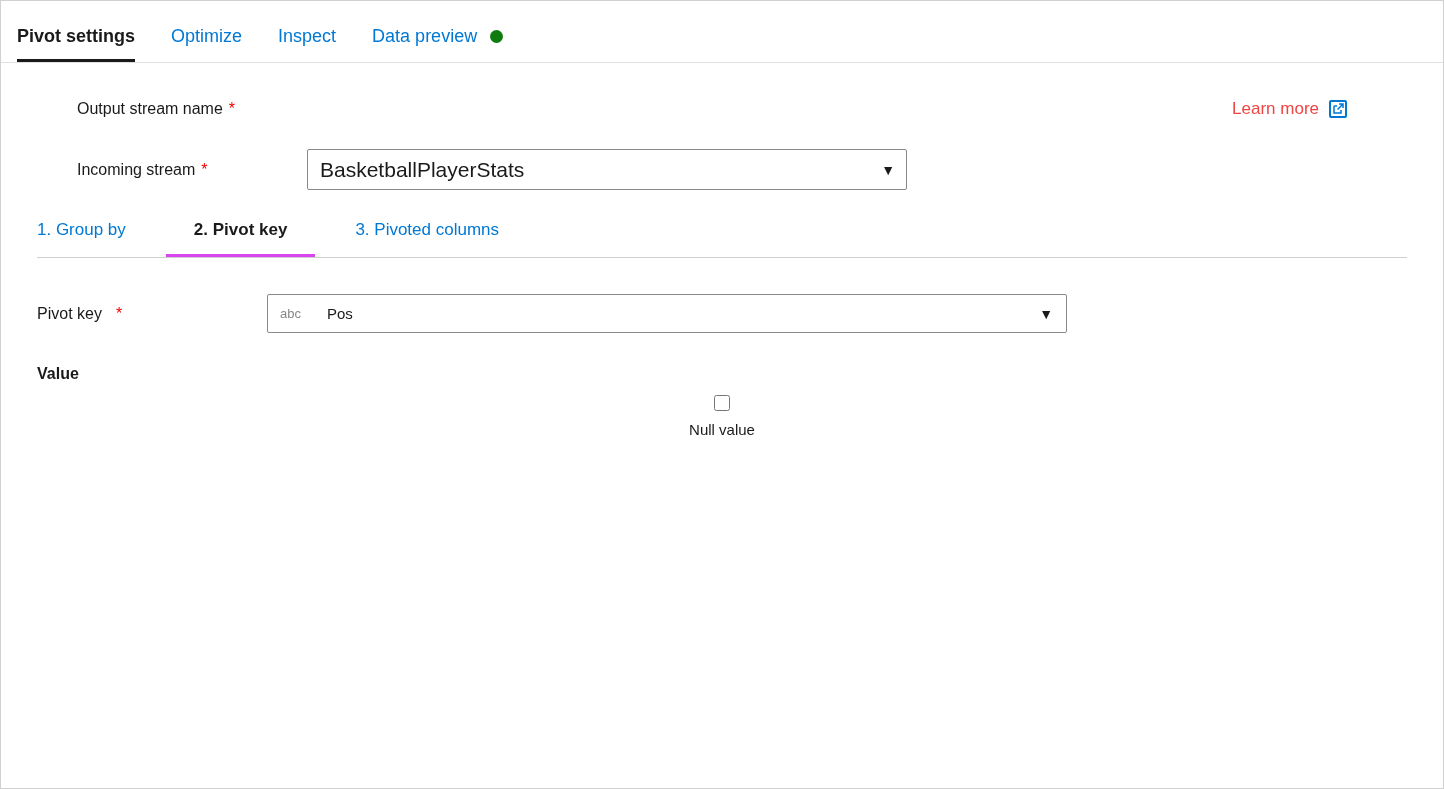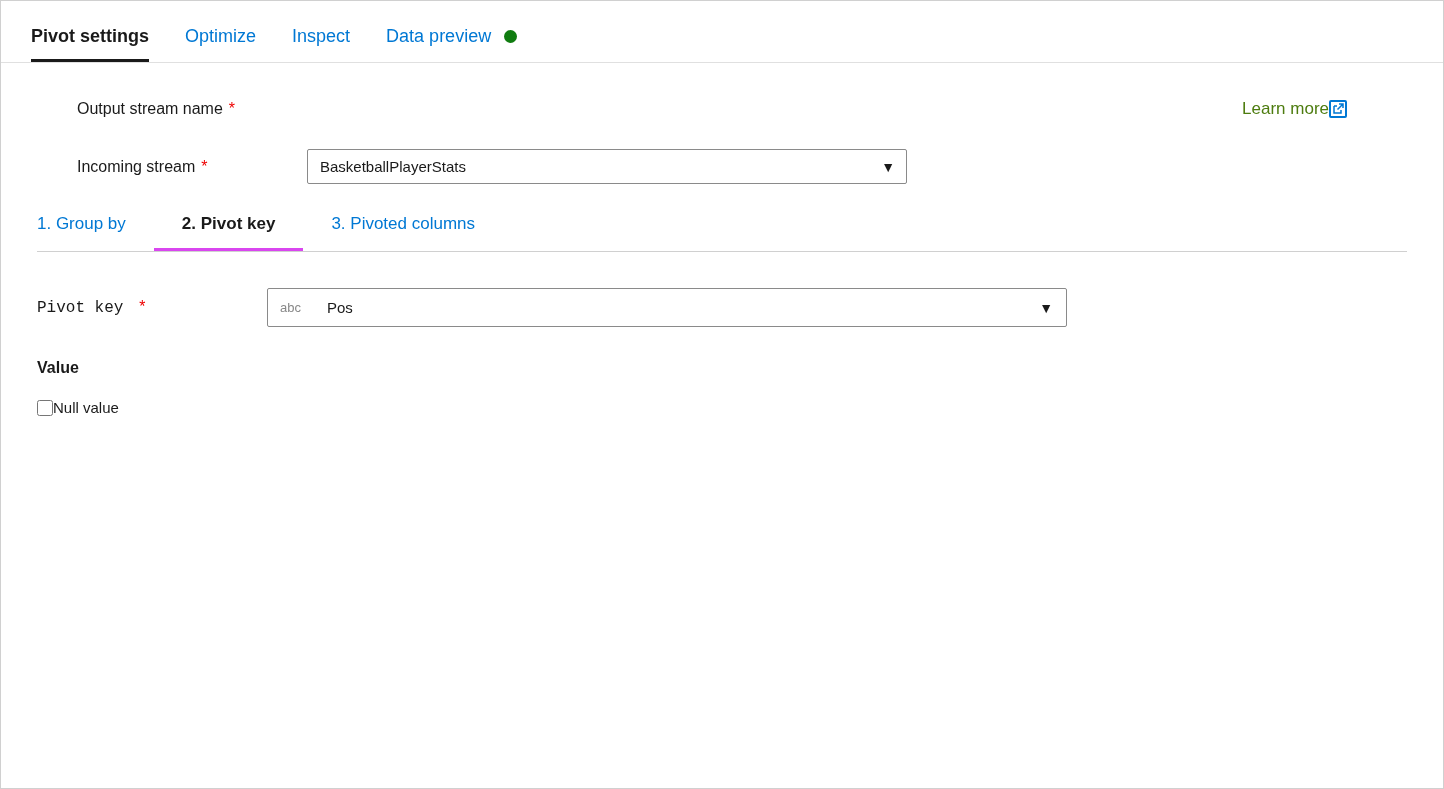--- a/index.html
+++ b/index.html
@@ -21,21 +21,21 @@
       background: #ffffff;
       border: 1px solid #d0d0d0;
       display: flex;
       flex-direction: column;
     }
 
     
     .tab-bar {
       display: flex;
       align-items: flex-end;
-      padding: 0 30px;
+      padding: 0 16px;
       border-bottom: 1px solid #e0e0e0;
       gap: 36px;
       height: 62px;
     }
 
     .tab-item {
       font-size: 18px;
       font-weight: 400;
       padding-bottom: 12px;
       cursor: pointer;
@@ -102,21 +102,21 @@
       color: #555;
       background: #fff;
       outline: none;
       width: 600px;
     }
 
     .form-select {
       border: 1px solid #8a8a8a;
       border-radius: 2px;
       padding: 8px 12px;
-      font-size: 15px;
+      font-size: 21px;
       color: #1a1a1a;
       background: #fff;
       outline: none;
       width: 600px;
       appearance: none;
       -webkit-appearance: none;
       cursor: pointer;
       position: relative;
     }
 
@@ -130,26 +130,26 @@
       position: absolute;
       right: 12px;
       top: 50%;
       transform: translateY(-50%);
       pointer-events: none;
       font-size: 14px;
       color: #1a1a1a;
     }
 
     .learn-more {
-      color: #4d7c0f;
+      color: #ef4444;
       font-size: 17px;
       text-decoration: none;
       display: flex;
       align-items: center;
-      gap: 0;
+      gap: 10px;
       margin-left: auto;
       padding-right: 60px;
       cursor: pointer;
     }
 
     .learn-more-icon {
       display: inline-flex;
       align-items: center;
       justify-content: center;
       width: 18px;
@@ -157,21 +157,21 @@
       border: 2px solid #0078d4;
       border-radius: 2px;
       font-size: 11px;
       position: relative;
     }
 
     
     .sub-tabs {
       display: flex;
       align-items: flex-end;
-      gap: 0;
+      gap: 12px;
       border-bottom: 1px solid #d0d0d0;
       margin-bottom: 36px;
     }
 
     .sub-tab {
       font-size: 17px;
       padding: 0 28px 14px 28px;
       cursor: pointer;
       color: #0078d4;
       border-bottom: 3px solid transparent;
@@ -196,21 +196,20 @@
       gap: 0;
     }
 
     .pivot-key-label {
       font-size: 16px;
       color: #1a1a1a;
       min-width: 230px;
       display: flex;
       align-items: flex-start;
       gap: 14px;
-      font-family: Liberation Mono, monospace;
     }
 
     .pivot-key-select-wrapper {
       position: relative;
       display: inline-block;
       width: 800px;
     }
 
     .pivot-key-select-inner {
       border: 1px solid #8a8a8a;
@@ -290,22 +289,23 @@
     }
 
     .trash-icon {
       font-size: 22px;
     }
 
     
     .null-value-row {
       display: flex;
       align-items: center;
-      gap: 0;
-      margin-top: 10px;
+      gap: 10px;
+      margin-top: 0;
+      flex-direction: column;
     }
 
     .null-checkbox {
       width: 16px;
       height: 16px;
       border: 1.5px solid #8a8a8a;
       border-radius: 2px;
       background: #fff;
       cursor: pointer;
       display: inline-block;

